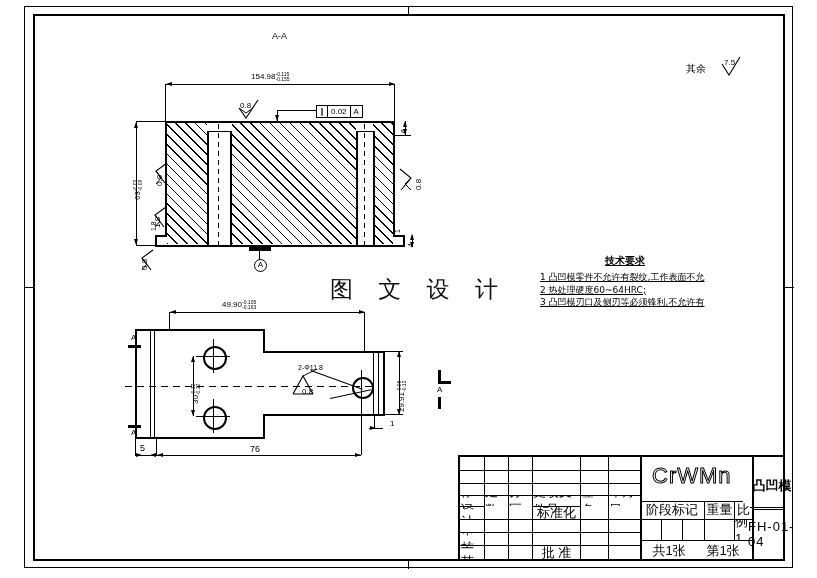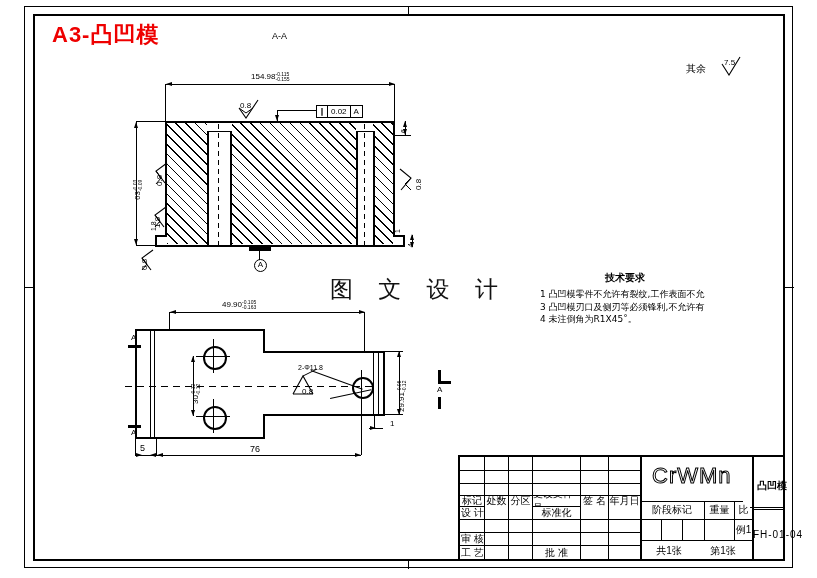--- a/index.html
+++ b/index.html
@@ -49,35 +49,35 @@
        text-align:left;}
   .rot90{transform-origin:0 0;transform:rotate(-90deg);}
 
   
   .fcf{position:absolute;display:flex;border:1px solid #000;background:#fff;
        font-size:8px;line-height:11px;height:11px;}
   .fcf div{border-right:1px solid #000;padding:0 3px;}
   .fcf div:last-child{border-right:none;}
 
   
-  #tech-req{position:absolute;left:540px;top:271px;width:250px;}
+  #tech-req{position:absolute;left:540px;top:254px;width:250px;text-decoration:underline;}
   #tech-req .hdr{font-size:10px;font-weight:bold;text-align:center;width:170px;}
   #tech-req ol{margin:3px 0 0 0;padding:0;list-style:none;}
   #tech-req li{font-size:9px;line-height:12.5px;margin-bottom:0px;
                text-indent:-11px;padding-left:11px;}
 
   
   #watermark{position:absolute;left:330px;top:274px;font-size:23px;color:#111;
              letter-spacing:9px;font-family:"DejaVu Serif","Liberation Serif",serif;}
 
   
   #title-block{position:absolute;left:458px;top:455px;width:327px;height:106px;
                border:2px solid #000;box-sizing:border-box;}
   #title-block .cell{position:absolute;box-sizing:border-box;
-                     font-size:10px;display:flex;align-items:center;
+                     font-size:13px;display:flex;align-items:center;
                      justify-content:center;overflow:hidden;}
   #title-block .bl{border-left:1px solid #000;}
   #title-block .bt{border-top:1px solid #000;}
   .tb-big{font-size:15px;font-weight:bold;}
   .tb-num{font-size:14px;letter-spacing:1px;}
   .tb-mat{position:absolute;font-size:22px;color:#fff;
           -webkit-text-stroke:1px #000;letter-spacing:1px;}
 
   .circleA{position:absolute;width:11px;height:11px;border:1px solid #000;
            border-radius:50%;font-size:8px;text-align:center;line-height:10px;}
@@ -90,21 +90,20 @@
 <div id="sheet">
 
   <div class="outer-frame"></div>
   <div class="inner-frame"></div>
 
   <div class="tick" style="left:408px;top:6px;width:1px;height:9px;"></div>
   <div class="tick" style="left:408px;top:561px;width:1px;height:8px;"></div>
   <div class="tick" style="left:24px;top:287px;width:10px;height:1px;"></div>
   <div class="tick" style="left:785px;top:287px;width:9px;height:1px;"></div>
 
-  <div class="txt" id="doc-title">A3-凸凹模</div>
 
   <div class="txt" style="left:272px;top:31px;font-size:9px;">A-A</div>
 
   <div class="txt cn" style="left:686px;top:62px;font-size:10px;">其余</div>
   <div class="txt" style="left:724px;top:58px;font-size:8px;">7.5</div>
   <svg style="position:absolute;left:720px;top:56px;" width="22" height="20">
     <polyline points="2,8 9,19 20,1" stroke="#000" stroke-width="1.1" fill="none"></polyline>
   </svg>
 
   <div>
@@ -309,22 +308,22 @@
 
     <div class="txt" style="left:228px;top:405px;font-size:8px;"></div>
   </div>
 
   <div id="watermark">图 文 设 计</div>
 
   <div id="tech-req">
     <div class="hdr cn">技术要求</div>
     <ol>
       <li class="cn">1  凸凹模零件不允许有裂纹,工作表面不允</li>
+      <li class="cn">2  热处理硬度60~64HRC;</li>
       <li class="cn">3  凸凹模刃口及侧刃等必须锋利,不允许有</li>
-      <li class="cn">4  未注倒角为R1X45˚。</li>
     </ol>
   </div>
 
   <div id="title-block">
 
     <div class="cell bt" style="left:0px;top:38px;width:24px;height:11px;">标记</div>
     <div class="cell bt bl" style="left:24px;top:38px;width:24px;height:11px;">处数</div>
     <div class="cell bt bl" style="left:48px;top:38px;width:24px;height:11px;">分区</div>
     <div class="cell bt bl" style="left:72px;top:38px;width:48px;height:11px;">更改文件号</div>
     <div class="cell bt bl" style="left:120px;top:38px;width:28px;height:11px;">签 名</div>

